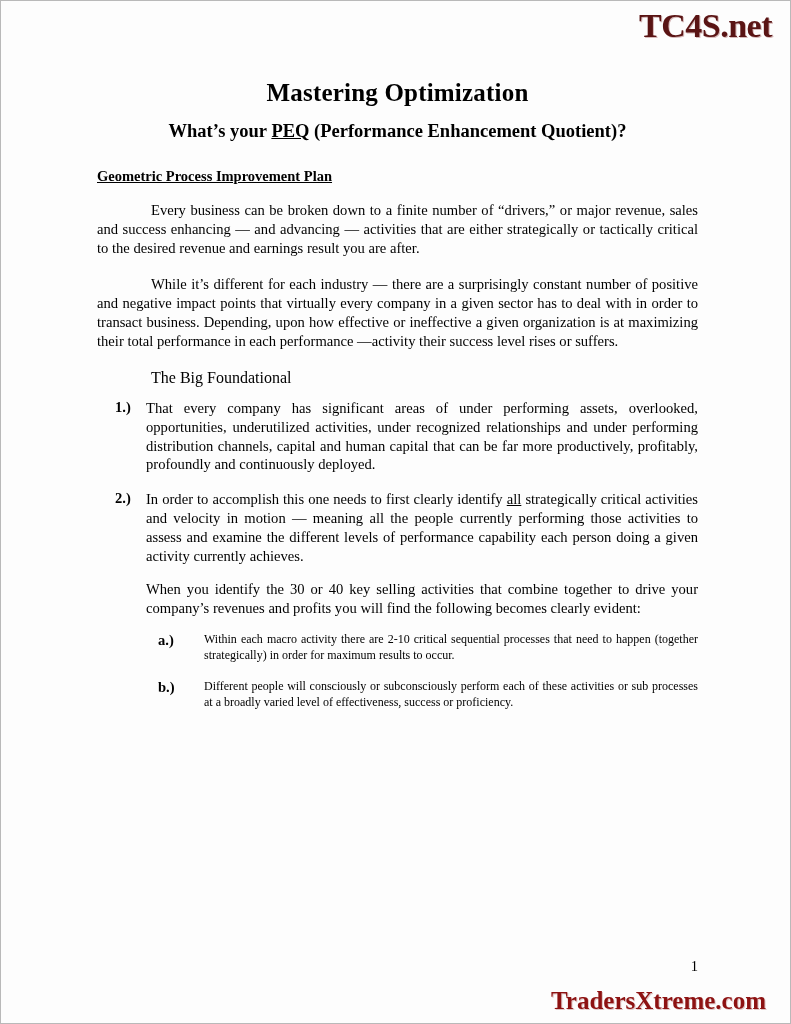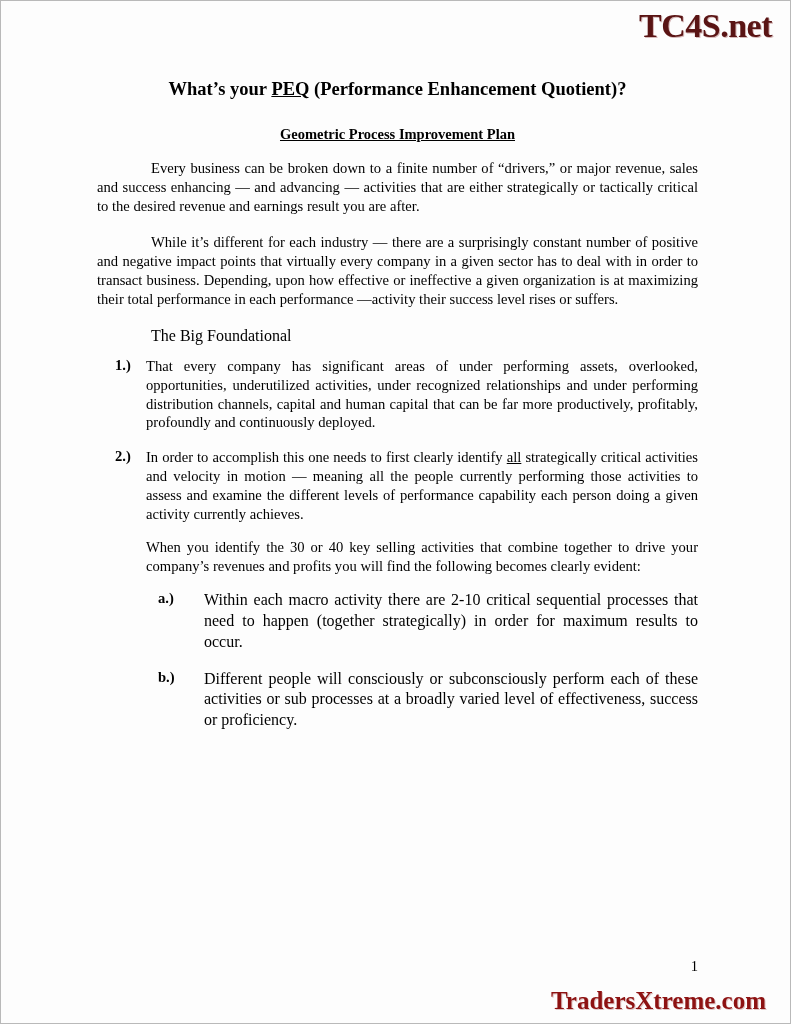--- a/index.html
+++ b/index.html
@@ -59,21 +59,20 @@
     margin: 0 0 26px 0;
   }
   h2.doc-subtitle u {
     text-decoration: underline;
   }
   h3.section-head {
     font-size: 14.5px;
     font-weight: bold;
     text-decoration: underline;
     margin: 0 0 16px 0;
-    text-align: center;
   }
   p.para {
     font-size: 14.6px;
     line-height: 1.30;
     text-align: justify;
     margin: 0 0 17px 0;
     text-indent: 54px;
   }
   p.lead-in {
     font-size: 16px;
@@ -123,21 +122,21 @@
   }
   ol.letterlist > li .marker {
     position: absolute;
     left: 12px;
     top: 0;
     font-weight: bold;
     font-size: 14.6px;
   }
   ol.letterlist > li .item-text {
     display: block;
-    font-size: 16px;
+    font-size: 12px;
     line-height: 1.30;
     text-align: justify;
   }
   .watermark-mid {
     position: absolute;
     left: 253px;
     top: 494px;
     padding: 2px 8px 4px 8px;
     background: #a81515;
     border: 2px solid #ffffff;
@@ -170,20 +169,21 @@
 </style>
 </head>
 <body>
 
 <div class="page">
 
   <div class="watermark-top">TC4S.net</div>
 
   <div class="content">
 
+    <h1 class="doc-title">Mastering Optimization</h1>
 
 
     <h2 class="doc-subtitle">
       <span>What’s your </span><u>PEQ</u><span> (Performance Enhancement Quotient)?</span>
     </h2>
 
     <h3 class="section-head">Geometric Process Improvement Plan</h3>
 
     <p class="para">Every business can be broken down to a finite number of “drivers,” or major revenue, sales and success enhancing — and advancing — activities that are either strategically or tactically critical to the desired revenue and earnings result you are after.</p>
     <p class="para">While it’s different for each industry — there are a surprisingly constant number of positive and negative impact points that virtually every company in a given sector has to deal with in order to transact business.  Depending, upon how effective or ineffective a given organization is at maximizing their total performance in each performance —activity their success level rises or suffers.</p>

